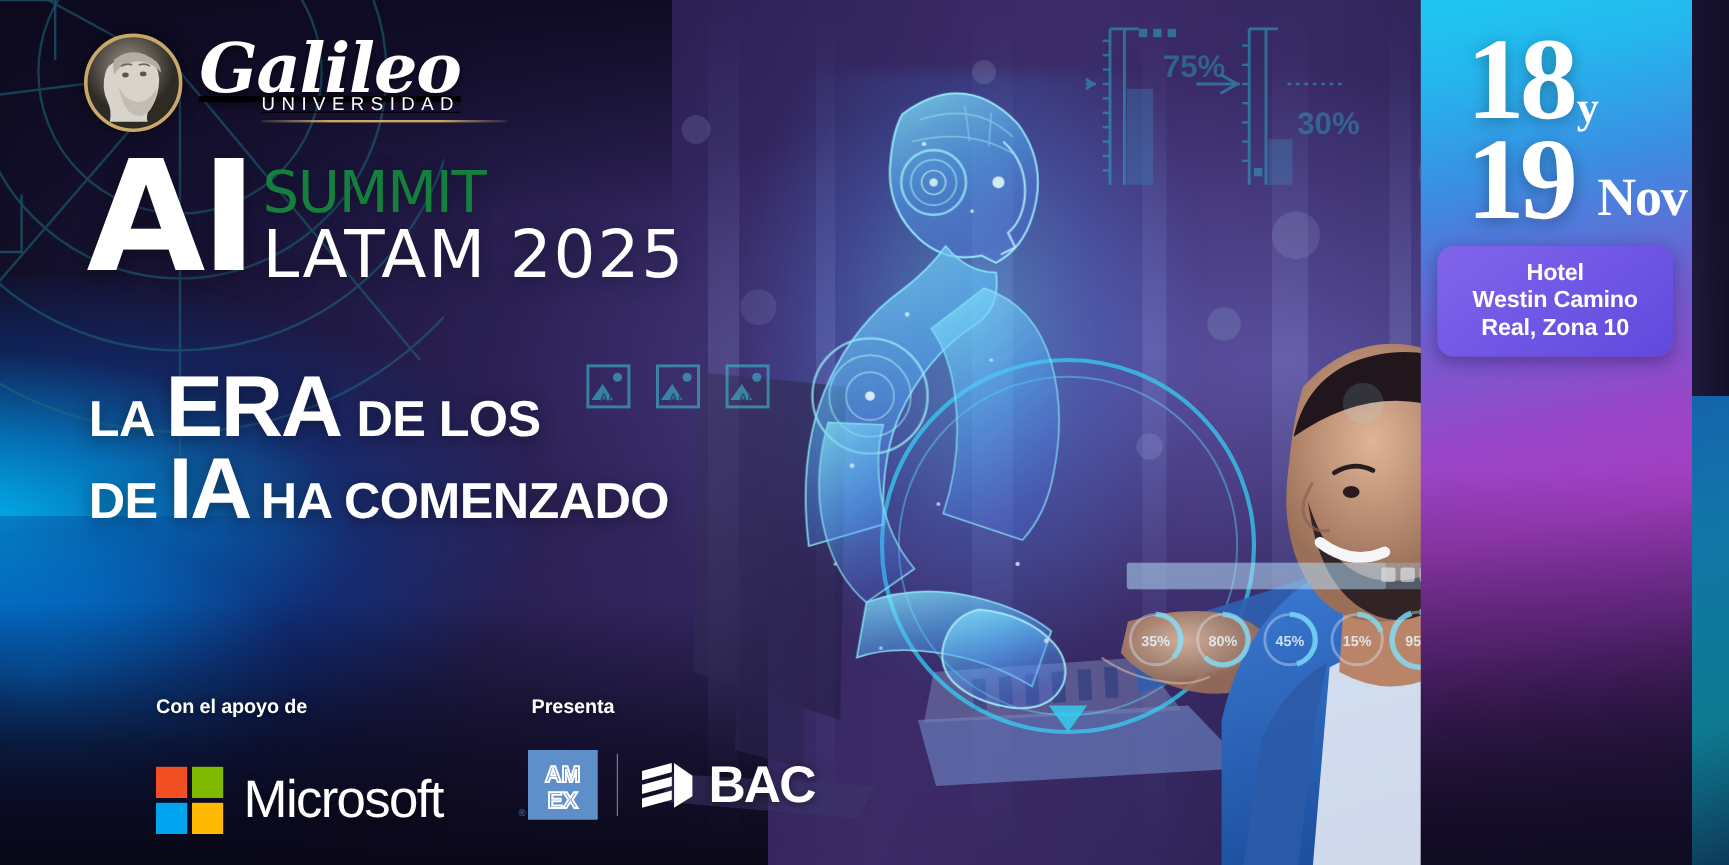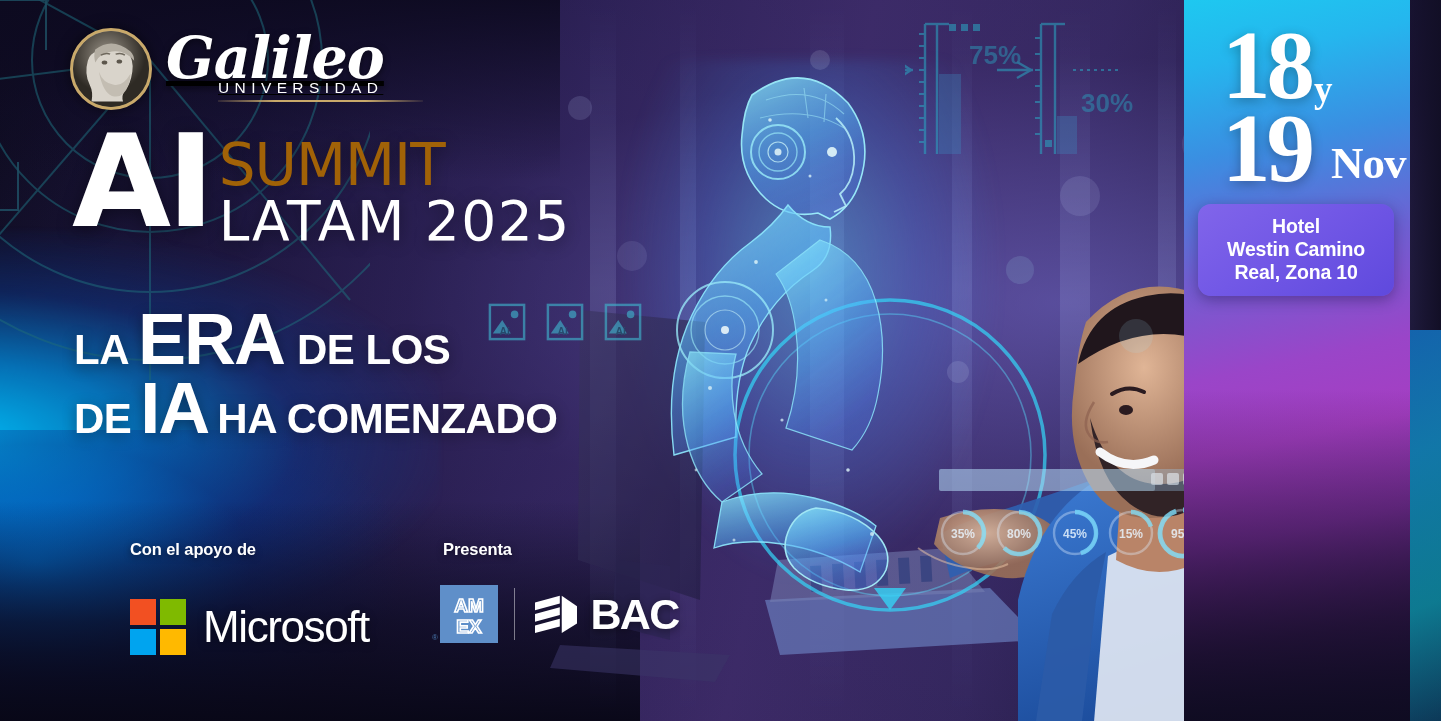--- a/index.html
+++ b/index.html
@@ -98,21 +98,21 @@
   .title-row{ display:flex; align-items:flex-start; }
   .title-ai{
     font-family:"DejaVu Sans", sans-serif;
     font-weight:700; font-size:128px; line-height:.82; color:#fff;
     letter-spacing:-4px;
     text-shadow:0 3px 18px rgba(0,0,0,.42);
   }
   .title-right{ padding-top:11px; margin-left:8px; }
   .title-summit{
     font-family:"DejaVu Sans", sans-serif;
-    font-weight:400; font-size:58px; line-height:.86; color:#a16207;
+    font-weight:400; font-size:48px; line-height:.86; color:#15803d;
     letter-spacing:-1px;
     text-shadow:0 3px 16px rgba(0,0,0,.4);
   }
   .title-latam{
     font-family:"DejaVu Sans", sans-serif;
     font-weight:400; font-size:55px; line-height:1.02; color:#fff;
     letter-spacing:1.5px; margin-top:2px;
     text-shadow:0 3px 16px rgba(0,0,0,.4);
   }
 
@@ -175,21 +175,21 @@
     padding:11px 8px 12px;
     text-align:center;
     box-shadow:0 4px 14px rgba(30,15,70,.40);
   }
   .venue-line{
     color:#fff; font-size:19.5px; font-weight:700; line-height:1.18;
     letter-spacing:-.2px;
   }
 
   
-  .sponsors{ position:absolute; left:0; top:535px; width:640px; height:140px; }
+  .sponsors{ position:absolute; left:0; top:575px; width:640px; height:140px; }
   .spon-group{ position:absolute; }
   .spon-kicker{
     color:#fff; font-size:16.5px; font-weight:700; letter-spacing:-.1px;
     text-shadow:0 2px 6px rgba(0,0,0,.5);
   }
   .ms-group{ left:130px; top:5px; }
   .ms-kicker{ margin-bottom:26px; }
   .ms-logo{ display:flex; align-items:center; gap:17px;margin-top:40px; }
   .ms-squares{
     display:grid; grid-template-columns:26px 26px; grid-template-rows:26px 26px;

